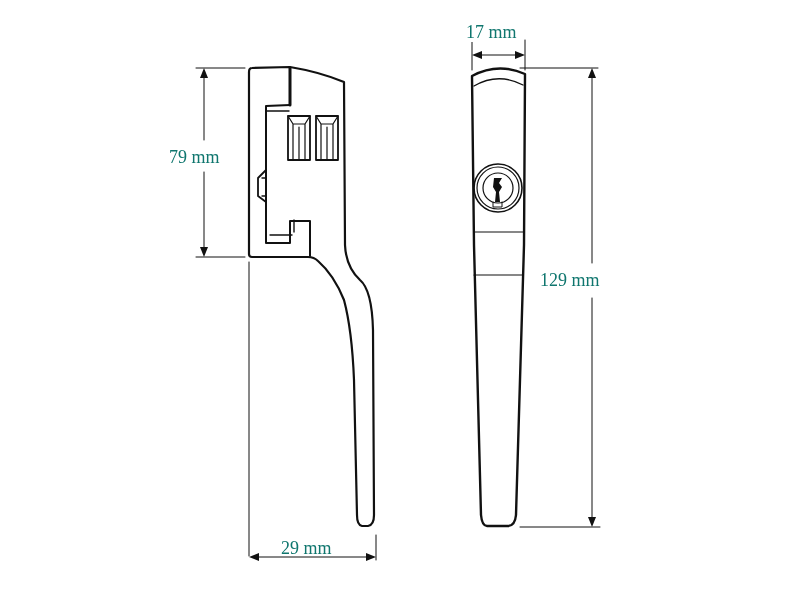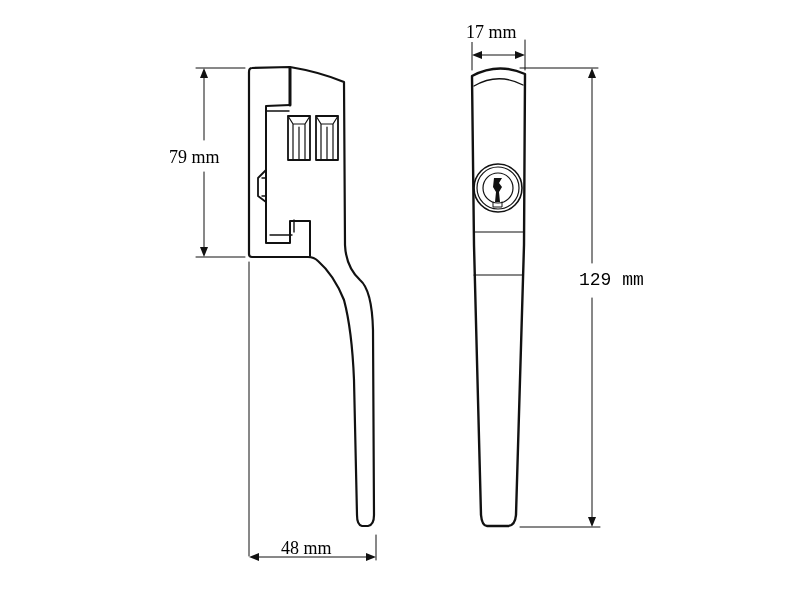--- a/index.html
+++ b/index.html
@@ -1,18 +1,18 @@
 <!DOCTYPE html>
 <html><head>
 <meta charset="utf-8">
 <style>
   html, body { margin: 0; padding: 0; background: #ffffff; }
   body { width: 800px; height: 600px; position: relative; overflow: hidden; font-family: "Liberation Serif", serif; }
   svg { position: absolute; left: 0; top: 0; }
-  .lbl { position: absolute; font-size: 18px; color: #000000; white-space: nowrap; background: #fff; line-height: 20px; }
+  .lbl { position: absolute; font-size: 18px; color: #0f766e; white-space: nowrap; background: #fff; line-height: 20px; }
 </style>
 </head>
 <body>
 
 <svg width="800" height="600" viewBox="0 0 800 600">
   <g fill="none" stroke="#111" stroke-linejoin="round" stroke-linecap="round">
 
     <g>
 
       <path stroke-width="2.2" d="M252,68 Q249,68 249,72 L249,254 Q249,257 252,257 L308,257 Q314,257 318,261 Q334,275 344,300 Q352,330 354,380 L357,515 Q357,525 362,526 L368,526 Q374,525 374,515 L373,330 Q372,290 360,280 Q346,267 345,245 L344,82 Q320,72 290,67 L252,68 Z"></path>
@@ -73,15 +73,15 @@
       <path d="M376,557 L366,553 L366,561 Z"></path>
       <path d="M472,55 L482,51 L482,59 Z"></path>
       <path d="M525,55 L515,51 L515,59 Z"></path>
       <path d="M592,68 L588,78 L596,78 Z"></path>
       <path d="M592,527 L588,517 L596,517 Z"></path>
     </g>
   </g>
 </svg>
 
 <span class="lbl" style="left:169px; top:147px;">79 mm</span>
-<span class="lbl" style="left:281px; top:538px; background:transparent;">48 mm</span>
+<span class="lbl" style="left:281px; top:538px; background:transparent;">29 mm</span>
 <span class="lbl" style="left:466px; top:22px;">17 mm</span>
-<span class="lbl" style="left:579px; top:270px;font-family:Liberation Mono, monospace;">129 mm</span>
+<span class="lbl" style="left:540px; top:270px;">129 mm</span>
 
 </body></html>

